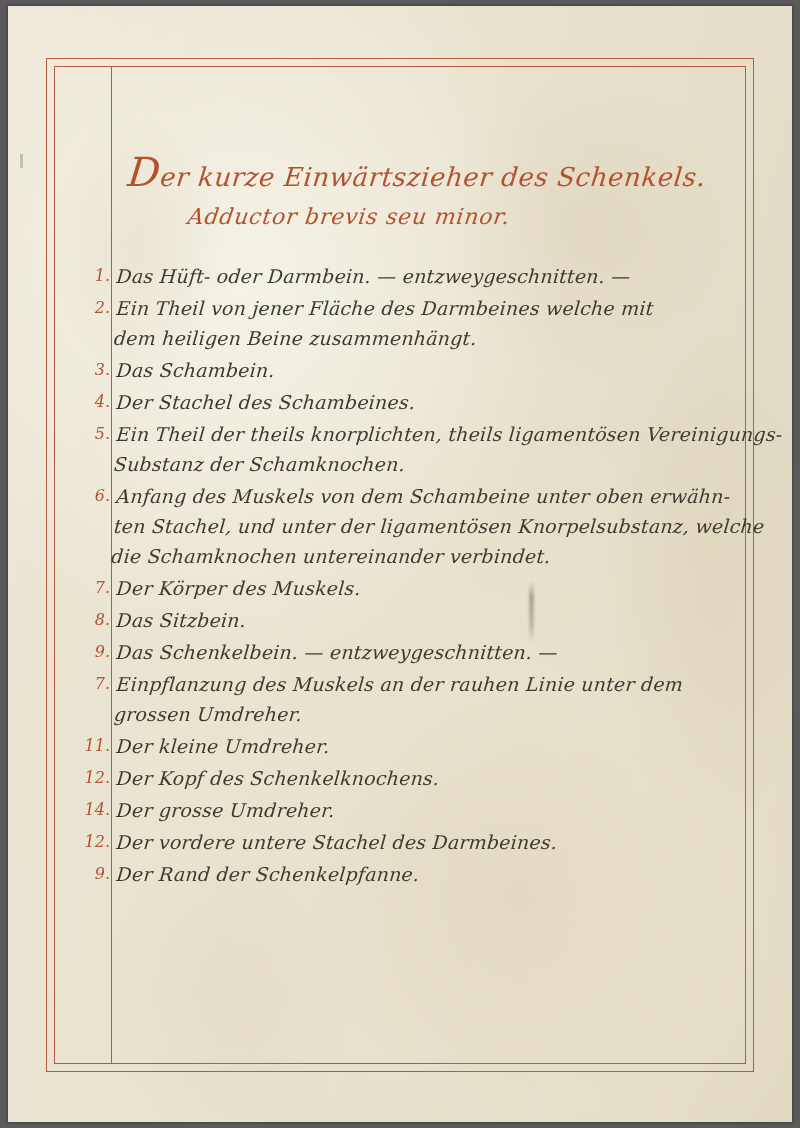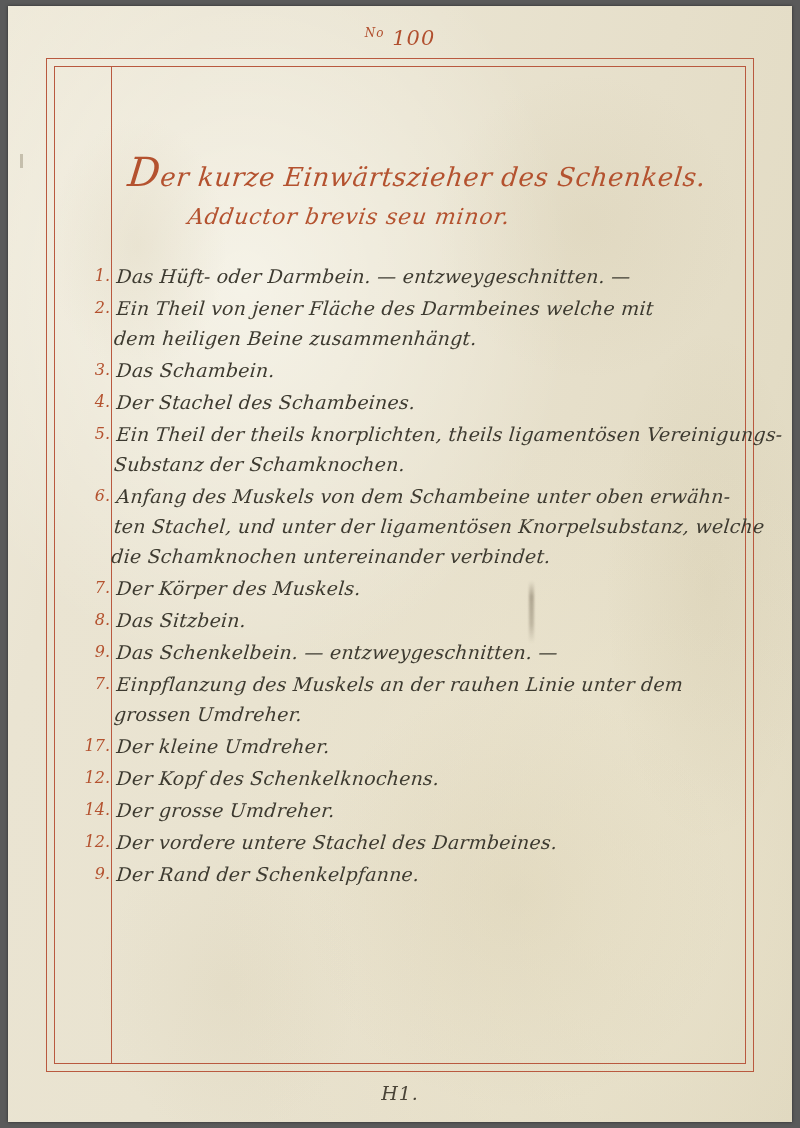--- a/index.html
+++ b/index.html
@@ -174,24 +174,20 @@
 <div id="sheet">
 
   <div class="stain s1"></div>
   <div class="stain s2"></div>
   <div class="stain s3"></div>
   <div class="stain s4"></div>
   <div class="stain s5"></div>
   <div class="smudge"></div>
   <div class="edge-nick"></div>
 
-  <div id="cat-number">
-    <span class="sup">No</span>
-    <span>100</span>
-  </div>
 
   <div class="frame-outer"></div>
   <div class="frame-inner"></div>
   <div class="margin-rule"></div>
 
   <div id="title-german">
     <span class="drop">D</span><span>er kurze Einwärtszieher des Schenkels.</span>
   </div>
 
   <div id="title-latin">Adductor brevis seu minor.</div>
@@ -267,21 +263,21 @@
 
     <div class="row">
       <div class="num">7.</div>
       <div class="txt">
         <span class="ln">Einpflanzung des Muskels an der rauhen Linie unter dem</span>
         <span class="ln">grossen Umdreher.</span>
       </div>
     </div>
 
     <div class="row">
-      <div class="num">17.</div>
+      <div class="num">11.</div>
       <div class="txt">
         <span class="ln">Der kleine Umdreher.</span>
       </div>
     </div>
 
     <div class="row">
       <div class="num">12.</div>
       <div class="txt">
         <span class="ln">Der Kopf des Schenkelknochens.</span>
       </div>
@@ -303,15 +299,14 @@
 
     <div class="row">
       <div class="num">9.</div>
       <div class="txt">
         <span class="ln">Der Rand der Schenkelpfanne.</span>
       </div>
     </div>
 
   </div>
 
-  <div id="bottom-mark">H1.</div>
 
 </div>
 
 </body></html>

